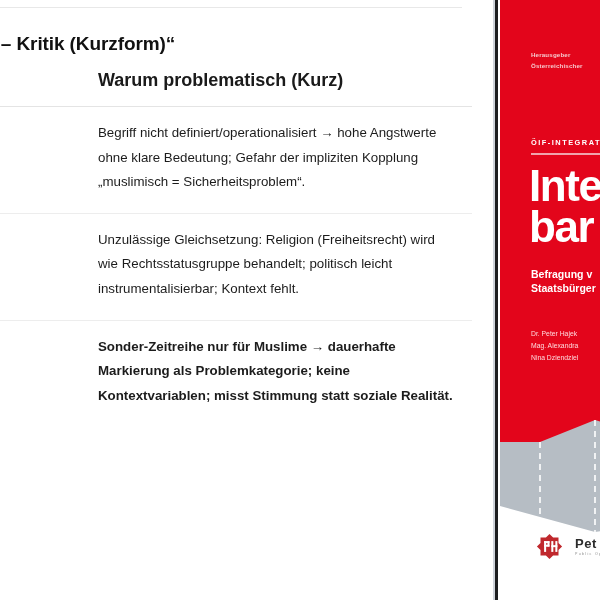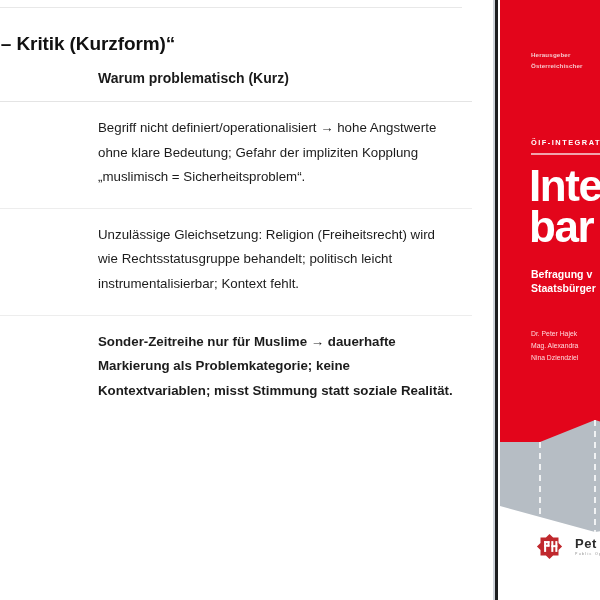--- a/index.html
+++ b/index.html
@@ -62,21 +62,21 @@
     border-collapse: collapse;
     table-layout: fixed;
   }
 
   table.crit-table col.c1 { width: 186px; }
   table.crit-table col.c2 { width: 374px; }
 
   table.crit-table th {
     text-align: left;
     vertical-align: top;
-    font-size: 14px;
+    font-size: 18px;
     font-weight: bold;
     color: #1a1a1a;
     padding: 6px 14px 15px 0;
     border-bottom: 1px solid #e4e4e4;
   }
 
   table.crit-table td {
     text-align: left;
     vertical-align: top;
     font-size: 13.3px;

